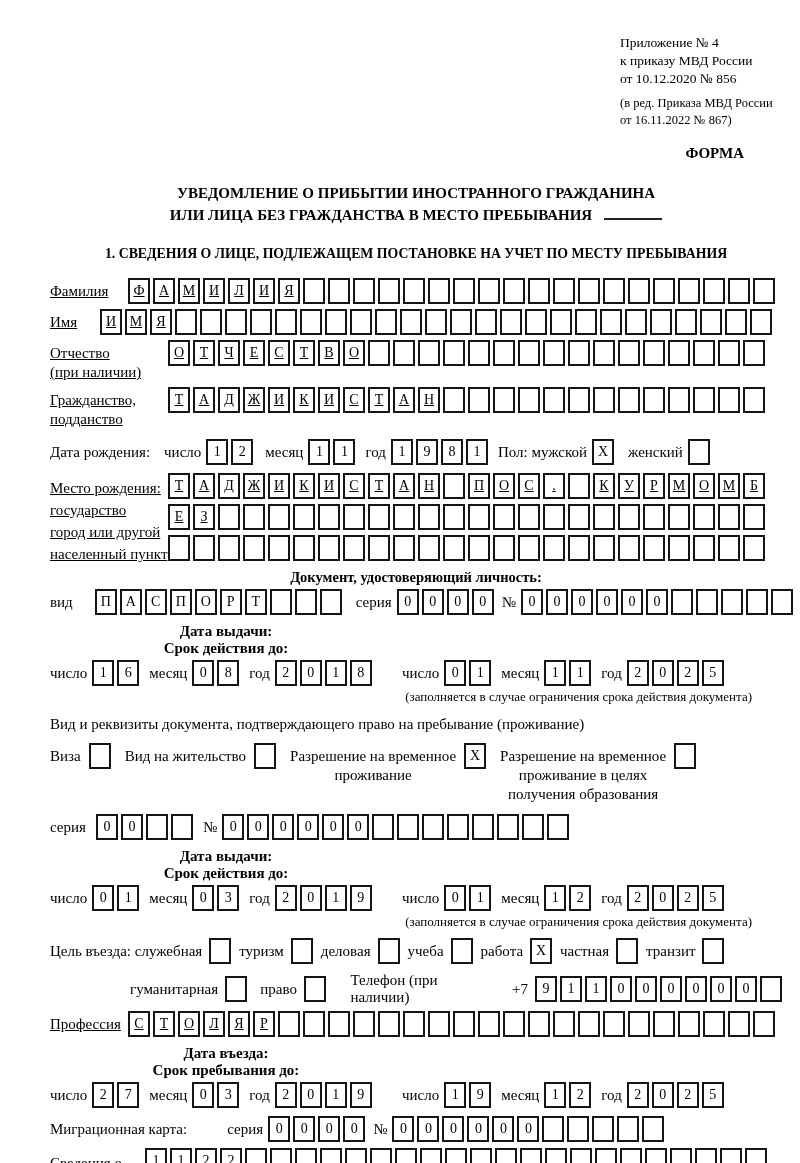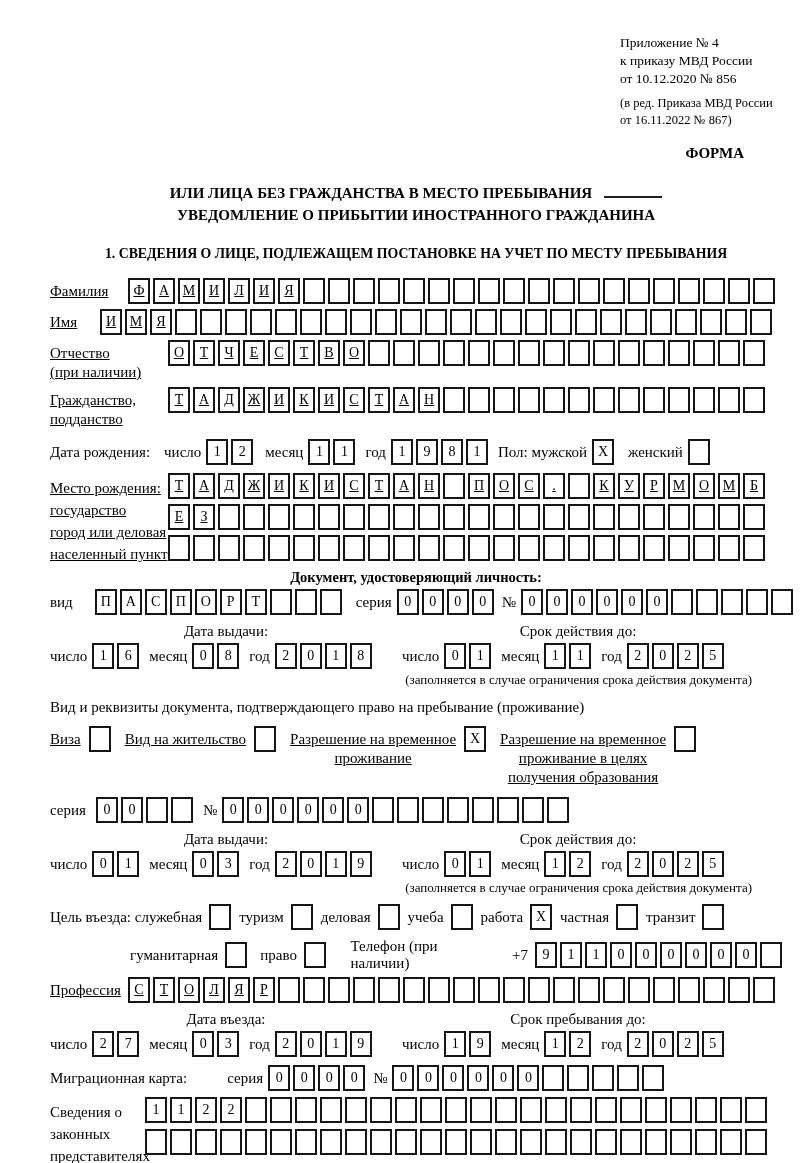--- a/index.html
+++ b/index.html
@@ -20,36 +20,36 @@
   .frow{display:flex;align-items:flex-start;margin-top:5px;text-decoration:underline;}
   .flabel{flex:0 0 auto;font-size:15px;line-height:19px;padding-top:4px;}
   .preline{white-space:pre-line;}
   .w78{width:78px}.w50{width:50px}.w118{width:118px}
   .cellrow{display:flex;gap:3px;}
   .cell{flex:0 0 auto;width:22px;height:26px;border:2px solid #151515;box-sizing:border-box;
         display:flex;align-items:center;justify-content:center;
         font-size:14px;background:#fff;}
 
   
-  .dhead{display:flex;font-weight:normal;font-size:15px;margin-top:8px;}
+  .dhead{display:flex;font-weight:bold;font-size:15px;margin-top:8px;flex-direction:column;}
   .dhead .h1{width:352px;text-align:center;}
   .dhead .h2{width:352px;text-align:center;}
   .dline{display:flex;align-items:center;font-size:15px;margin-top:3px;}
   .dgroup{display:flex;align-items:center;}
   .dgroup.g1{width:352px;}
   .dlbl{margin:0 5px 0 0;}
   .dgroup .cellrow{margin-right:10px;}
   .note{font-size:13px;text-align:right;padding-right:30px;margin-top:3px;}
 
   .plain{font-size:15px;line-height:22px;margin-top:8px;}
 
   
   .ckrow{display:flex;align-items:flex-start;font-size:15px;margin-top:8px;}
   .ckitem{display:flex;align-items:flex-start;margin-right:14px;}
-  .ckitem .lab{margin-right:8px;line-height:19px;padding-top:4px;text-decoration:underline;}
+  .ckitem .lab{margin-right:8px;line-height:19px;padding-top:4px;}
   .ckitem .lab.ctr{text-align:center;}
   .inlinerow{display:flex;align-items:center;font-size:15px;margin-top:8px;flex-wrap:nowrap;}
   .inlinerow .lab{margin:0 7px 0 0;}
   .inlinerow .gap{width:8px;}
 
   
   .reps{display:flex;align-items:flex-start;margin-top:6px;}
   .reps .flabel{width:95px;}
   .repcells .cellrow{margin-bottom:6px;}
 </style>
@@ -64,22 +64,22 @@
     <div>от 10.12.2020 № 856</div>
     <div class="amend">
       <div>(в ред. Приказа МВД России</div>
       <div>от 16.11.2022 № 867)</div>
     </div>
   </div>
 
   <div class="forma">ФОРМА</div>
 
   <div class="title">
+    <div>УВЕДОМЛЕНИЕ О ПРИБЫТИИ ИНОСТРАННОГО ГРАЖДАНИНА</div>
     <div><span>ИЛИ ЛИЦА БЕЗ ГРАЖДАНСТВА В МЕСТО ПРЕБЫВАНИЯ</span><span class="uline"></span></div>
-    <div>УВЕДОМЛЕНИЕ О ПРИБЫТИИ ИНОСТРАННОГО ГРАЖДАНИНА</div>
   </div>
 
   <div class="sec">1. СВЕДЕНИЯ О ЛИЦЕ, ПОДЛЕЖАЩЕМ ПОСТАНОВКЕ НА УЧЕТ ПО МЕСТУ ПРЕБЫВАНИЯ</div>
 
   <div class="frow" style="margin-top:16px;">
     <div class="flabel w78">Фамилия</div>
     <div class="cellrow">
         <span class="cell">Ф</span>
         <span class="cell">А</span>
         <span class="cell">М</span>
@@ -229,21 +229,21 @@
       </span>
     <span class="dlbl">женский</span>
     <span class="cellrow">
         <span class="cell"></span>
       </span>
   </div>
 
   <div class="frow" style="margin-top:8px;">
     <div class="flabel w118 preline" style="line-height:22px;">Место рождения:
 государство
-город или деловая
+город или другой
 населенный пункт</div>
     <div>
       <div class="cellrow" style="margin-bottom:5px;">
           <span class="cell">Т</span>
           <span class="cell">А</span>
           <span class="cell">Д</span>
           <span class="cell">Ж</span>
           <span class="cell">И</span>
           <span class="cell">К</span>
           <span class="cell">И</span>

